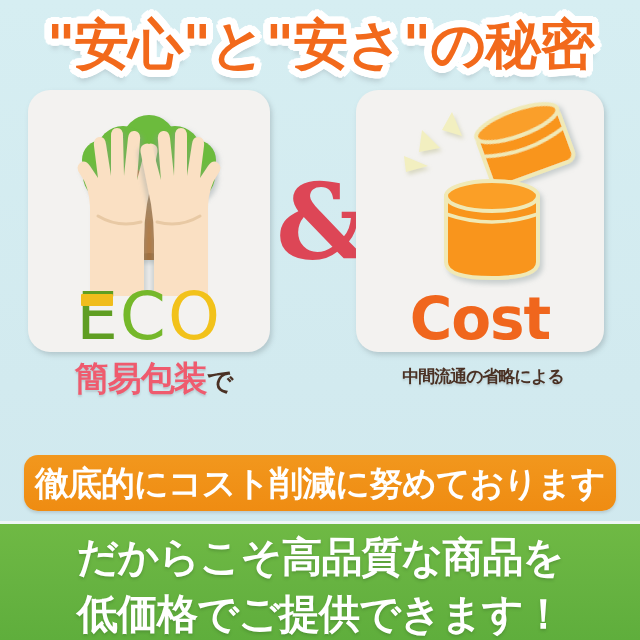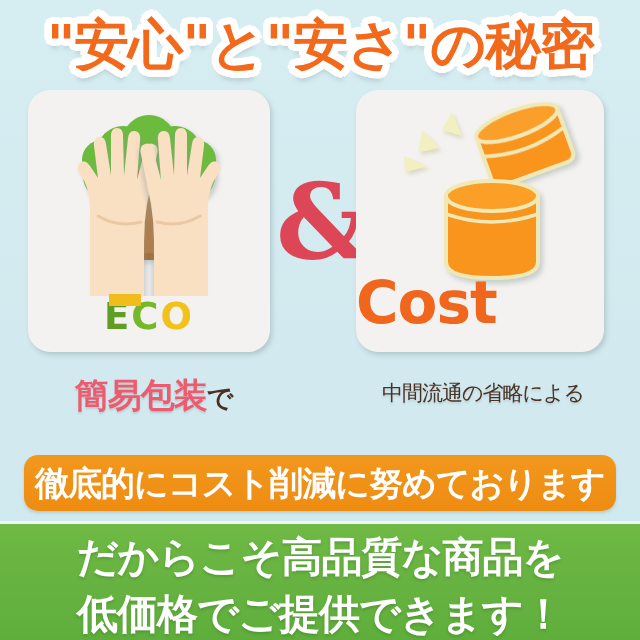--- a/index.html
+++ b/index.html
@@ -58,38 +58,38 @@
     box-shadow:2px 3px 5px rgba(120,135,140,0.35);
   }
   #card-eco  { left:28px;  top:90px; width:242px; height:262px; }
   #card-cost { left:356px; top:90px; width:248px; height:262px; }
 
   
   .eco-art{ position:absolute; left:0; top:0; width:242px; height:206px; }
   .eco-label{
     position:absolute; left:0; bottom:6px; width:242px;
     text-align:center;
-    font-size:37px; font-weight:700;
+    font-size:66px; font-weight:400;
     line-height:58px;
     letter-spacing:2px;
     font-family:"DejaVu Sans","Liberation Sans",sans-serif;
   }
   .eco-label .l-e{ color:#5f9e22; position:relative; display:inline-block; }
   .eco-label .l-e::after{
     content:""; position:absolute; left:5px; top:6px;
     width:32px; height:12px; background:#f0bd1c; border-radius:1px;
   }
   .eco-label .l-c{ color:#75b82a; }
   .eco-label .l-o{ color:#f2c21a; }
 
   
   .cost-art{ position:absolute; left:0; top:0; width:248px; height:198px; }
   .cost-label{
-    position:absolute; left:0; bottom:18px; width:248px;
-    text-align:left;
+    position:absolute; left:0; bottom:2px; width:248px;
+    text-align:center;
     font-size:58px;
     font-weight:700;
     color:#f0661d;
     line-height:62px;
     font-family:"DejaVu Sans","Liberation Sans",sans-serif;
     letter-spacing:-1px;
   }
 
   
   #amp{
@@ -98,36 +98,36 @@
     width:88px; height:110px;
     text-align:center;
     font-size:104px;
     font-weight:700;
     color:#dd4656;
     line-height:110px;
     font-family:"DejaVu Serif","Liberation Serif",serif;
   }
 
   
-  .caption{ position:absolute; text-align:center;margin-top:17px; }
+  .caption{ position:absolute; text-align:center; }
   #cap-left  { left:18px;  top:358px; width:272px; }
   #cap-right { left:342px; top:358px; width:282px; }
 
   .cap-big-pink{
     font-size:34px; font-weight:700; color:#ef5b6e;
     letter-spacing:-1px;
     font-family:"DejaVu Sans","Liberation Sans",sans-serif;
     text-shadow:0 2px 2px rgba(120,130,135,0.28);
   }
   .cap-suffix{
     font-size:26px; font-weight:700; color:#4a3124;
     font-family:"DejaVu Sans","Liberation Sans",sans-serif;
   }
   .cap-small-dark{
-    font-size:21px; font-weight:400; color:#4a3124;
+    font-size:17px; font-weight:700; color:#4a3124;
     letter-spacing:-1px;
     font-family:"DejaVu Sans","Liberation Sans",sans-serif;
     text-shadow:0 2px 2px rgba(120,130,135,0.25);
   }
   .cap-row{ line-height:40px; white-space:nowrap; }
   .cap-row2{ line-height:36px; white-space:nowrap; }
 
   
   #pill{
     position:absolute;

